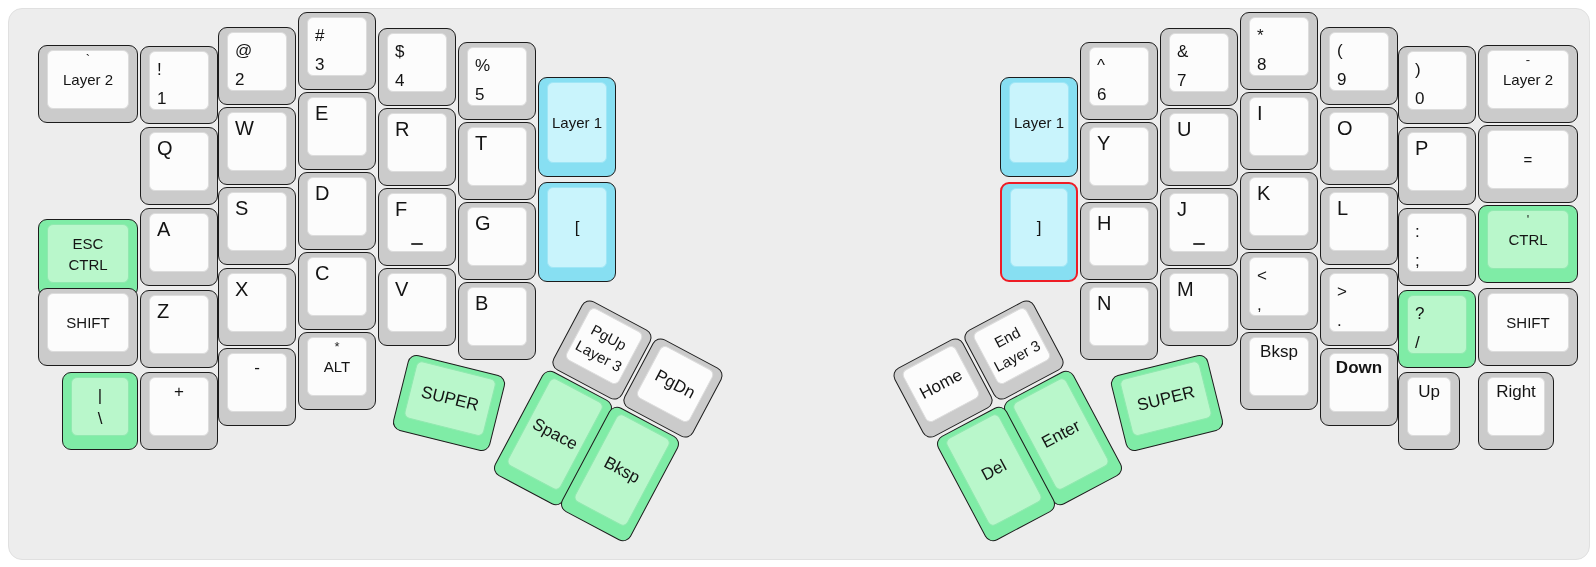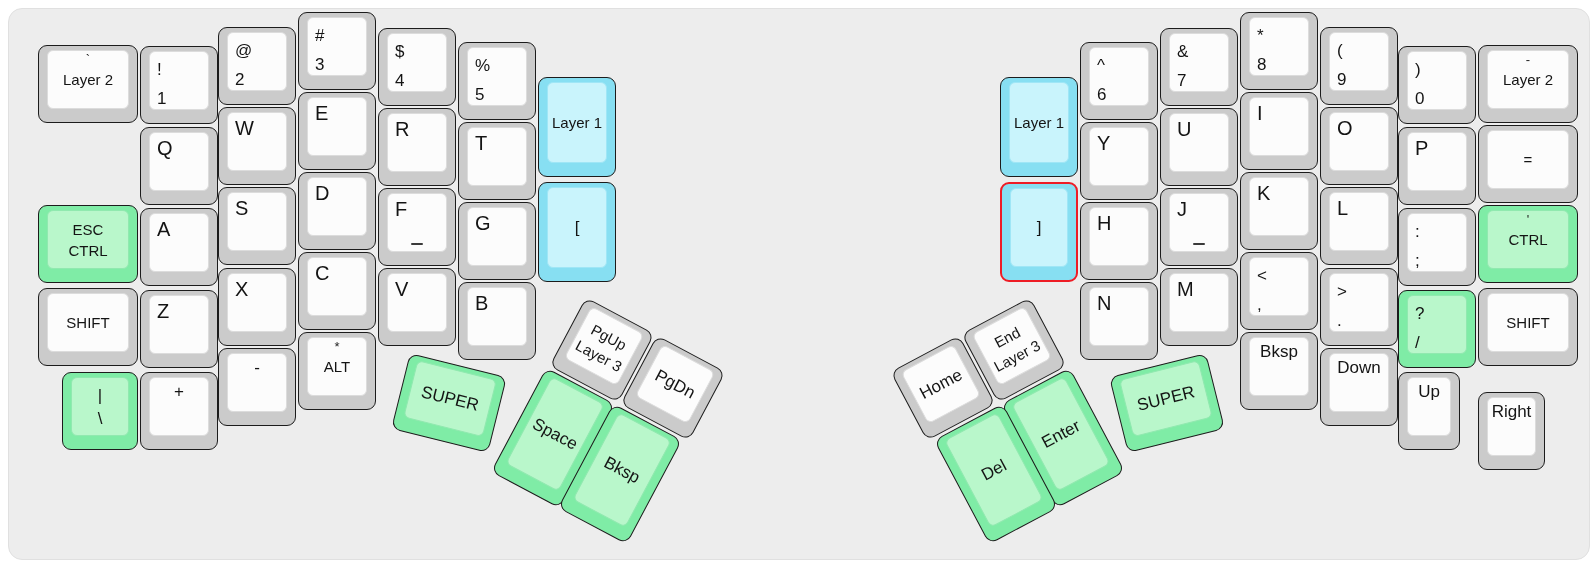--- a/index.html
+++ b/index.html
@@ -51,21 +51,21 @@
 <body>
 
 <div class="panel"></div>
 <div class="keys" id="keys">
     <div class="key k-white" style="left: 38px; top: 45px; width: 100px; height: 78px;">
       <div class="cap">
         <div class="zone-c"><span>Layer 2</span></div>
         <div class="zone-tcs">`</div>
       </div>
     </div>
-    <div class="key k-green" style="left: 38px; top: 205px; width: 100px; height: 78px;">
+    <div class="key k-green" style="left: 38px; top: 219px; width: 100px; height: 78px;">
       <div class="cap">
         <div class="zone-c"><span>ESC</span><span>CTRL</span></div>
       </div>
     </div>
     <div class="key k-white" style="left: 38px; top: 288px; width: 100px; height: 78px;">
       <div class="cap">
         <div class="zone-c"><span>SHIFT</span></div>
       </div>
     </div>
     <div class="key k-green big" style="left: 62px; top: 372px; width: 76px; height: 78px;">
@@ -397,21 +397,21 @@
       </div>
     </div>
     <div class="key k-white" style="left: 1320px; top: 268px; width: 78px; height: 78px;">
       <div class="cap">
         <div class="zone-tl">
           <span>&gt;</span>
           <span>.</span>
         </div>
       </div>
     </div>
-    <div class="key k-white" style="left: 1320px; top: 348px; width: 78px; height: 78px;">
+    <div class="key k-white" style="left: 1320px; top: 348px; width: 78px; height: 78px; font-weight: bold;">
       <div class="cap">
         <div class="zone-tc">Down</div>
       </div>
     </div>
     <div class="key k-white" style="left: 1398px; top: 46px; width: 78px; height: 78px;">
       <div class="cap">
         <div class="zone-tl">
           <span>)</span>
           <span>0</span>
         </div>
@@ -460,21 +460,21 @@
       <div class="cap">
         <div class="zone-c"><span>CTRL</span></div>
         <div class="zone-tcs">'</div>
       </div>
     </div>
     <div class="key k-white" style="left: 1478px; top: 288px; width: 100px; height: 78px;">
       <div class="cap">
         <div class="zone-c"><span>SHIFT</span></div>
       </div>
     </div>
-    <div class="key k-white" style="left: 1478px; top: 392px; width: 67px; height: 78px;">
+    <div class="key k-white" style="left: 1478px; top: 372px; width: 76px; height: 78px;">
       <div class="cap">
         <div class="zone-tc">Right</div>
       </div>
     </div>
     <div class="key k-green big" style="left: 1117px; top: 364px; width: 100px; height: 78px; transform: rotate(-14deg);">
       <div class="cap">
         <div class="zone-c"><span>SUPER</span></div>
       </div>
     </div>
     <div class="key k-white" style="left: 975px; top: 311px; width: 78px; height: 78px; transform: rotate(-28deg);">

